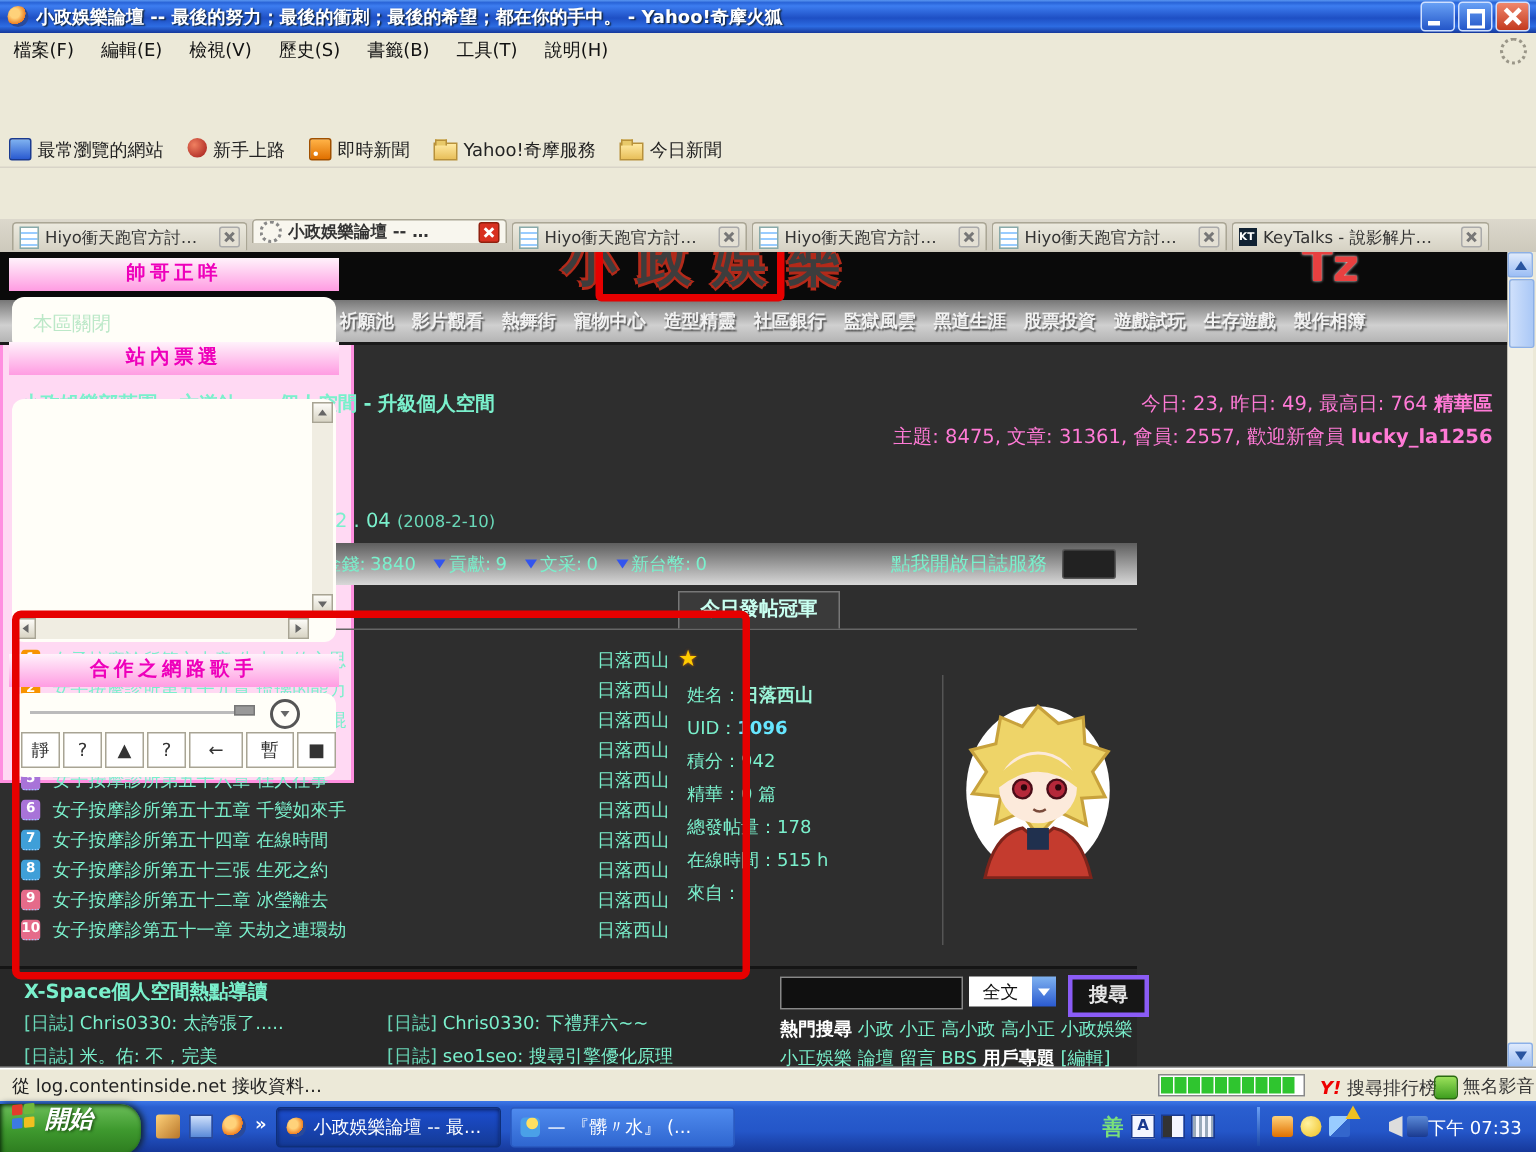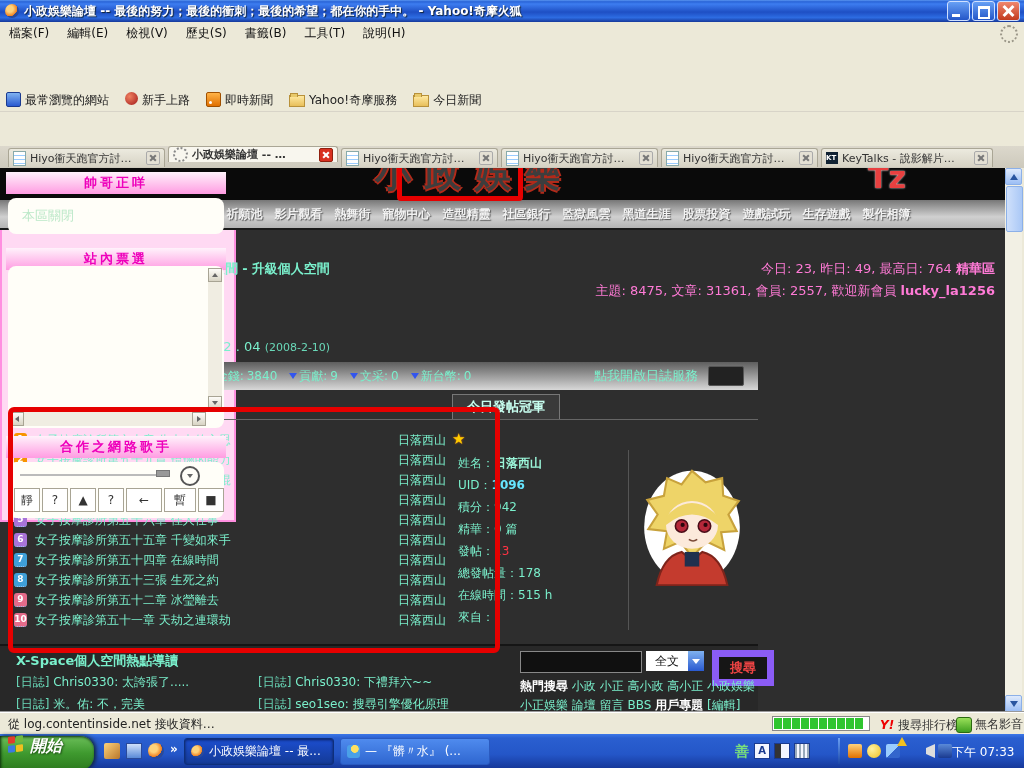--- a/index.html
+++ b/index.html
@@ -147,21 +147,21 @@
   .pbtns{position:absolute;left:6px;top:26px;display:flex;gap:2px}
   .pbtn{width:24px;height:22px;border:1px solid #a8a494;background:#fff;color:#333;font-size:12px;text-align:center;line-height:22px}
 
   
   #bottomarea{left:0;top:476px;width:758px;height:68px;background:#282828;border-top:2px solid #151515}
   .xsp-title{position:absolute;left:16px;top:6px;font-weight:bold;font-size:13px}
   .xsp-e{position:absolute;font-size:12px}
   #bsearch input,.binput{position:absolute;left:520px;top:5px;width:120px;height:20px;background:#101010;border:1px solid #888}
   .bsel{position:absolute;left:646px;top:5px;width:42px;height:20px;background:#fff;color:#111;text-align:center;line-height:20px;font-size:12px}
   .bseldd{position:absolute;left:688px;top:5px;width:16px;height:20px;background:linear-gradient(#7fb2f0,#2a5ad0);display:flex;align-items:center;justify-content:center}
-  .bbtn{position:absolute;left:712px;top:4px;width:48px;height:22px;background:#161616;border:7px solid #8b5cf6;color:#ef4444;font-weight:bold;text-align:center;line-height:22px;font-size:13px}
+  .bbtn{position:absolute;left:712px;top:4px;width:48px;height:22px;background:#161616;border:3px solid #8b5cf6;color:#e5e5e5;font-weight:bold;text-align:center;line-height:22px;font-size:13px}
   .hotline{position:absolute;font-size:12px;white-space:nowrap}
 
   
   .mscroll{left:1005px;top:168px;width:17px;height:544px;background:#f2f0e4}
   .msbtn{position:absolute;left:0;width:17px;height:17px;border-radius:2px;border:1px solid #8cb0e8;box-sizing:border-box;
     background:linear-gradient(#dfeafc,#9cbef5);display:flex;align-items:center;justify-content:center}
   .t-up-b{border-left:4px solid transparent;border-right:4px solid transparent;border-bottom:6px solid #2a55a0}
   .t-dn-b{border-left:4px solid transparent;border-right:4px solid transparent;border-top:6px solid #2a55a0}
   .msthumb{position:absolute;left:1px;top:18px;width:15px;height:44px;border-radius:2px;border:1px solid #8cb0e8;background:linear-gradient(90deg,#cfe0fb,#aac8f6)}
 
@@ -499,24 +499,20 @@
         </div>
       <div class="prow">
           <span class="cy">積分：</span>
           <span class="pv" style="color: rgb(122, 240, 204);">942</span>
         </div>
       <div class="prow">
           <span class="cy">精華：</span>
           <span class="pv" style="color: rgb(122, 240, 204);">0 篇</span>
         </div>
       <div class="prow">
-          <span class="cy">發帖：</span>
-          <span class="pv" style="color: rgb(255, 51, 68);">13</span>
-        </div>
-      <div class="prow">
           <span class="cy">總發帖量：</span>
           <span class="pv" style="color: rgb(122, 240, 204);">178</span>
         </div>
       <div class="prow">
           <span class="cy">在線時間：</span>
           <span class="pv" style="color: rgb(122, 240, 204);">515 h</span>
         </div>
       <div class="prow">
           <span class="cy">來自：</span>
           <span class="pv" style="color: rgb(122, 240, 204);"></span>
@@ -537,21 +533,21 @@
         <path d="M16,112 Q22,84 40,80 L50,88 60,80 Q78,84 84,112 Z" fill="#c43b2e" stroke="#7e241b" stroke-width="2"></path>
         <rect x="43" y="80" width="14" height="14" fill="#20304e"></rect>
       </svg>
     </div>
 
     <div id="sidebar">
       <div class="shead" style="top:4px">帥哥正咩</div>
       <div class="sbox" style="top:30px;height:36px">
         <div class="closedtxt">本區關閉</div>
       </div>
-      <div class="shead" style="top:80px">站內票選</div>
+      <div class="shead" style="top:60px">站內票選</div>
       <div class="sbox" style="top:98px;height:162px">
         <div class="sb-scroll-v">
           <span class="sbtn" style="top:0;left:0">
               <i class="t-up"></i>
             </span>
           <span class="sbtn" style="bottom:0;left:0">
               <i class="t-dn"></i>
             </span>
         </div>
         <div class="sb-scroll-h">

